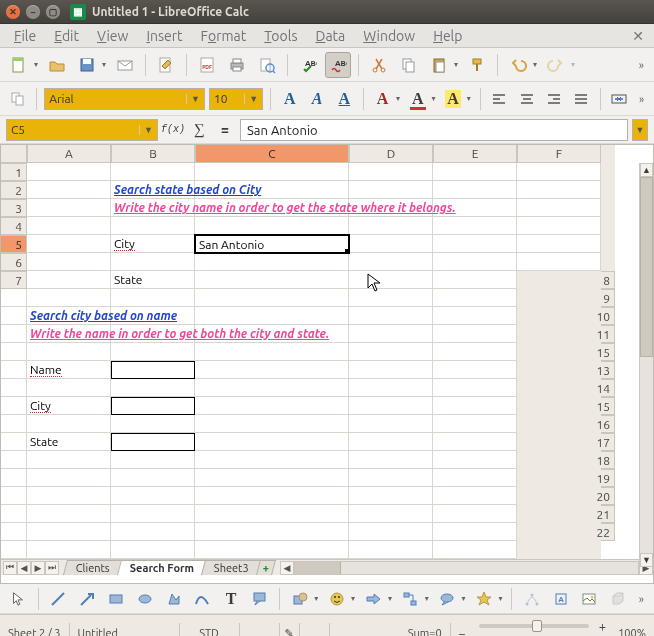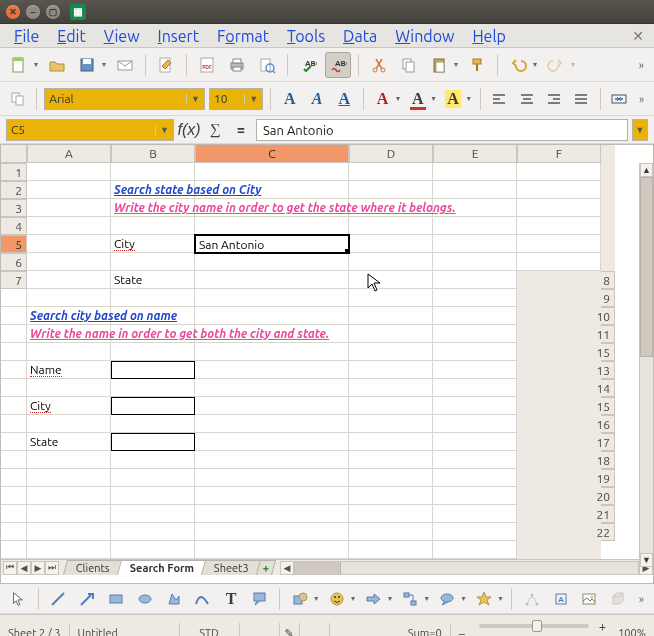--- a/index.html
+++ b/index.html
@@ -7,21 +7,21 @@
 
 
 .titlebar { height: 24px; background: linear-gradient(#5a554e,#43413c); display: flex; align-items: center; padding: 0 6px; color: #dfdbd2; font-weight: bold; border-bottom: 1px solid #333; }
 .winbtns { display: flex; gap: 6px; margin-right: 10px; }
 .winbtn { width: 14px; height: 14px; border-radius: 50%; background: #8f8b84; box-shadow: inset 0 1px 1px rgba(255,255,255,.3); display:flex; align-items:center; justify-content:center; font-size:9px; color:#3a352f; }
 .winbtn.close { background: #e77041; }
 .titlebar .icon { width:16px; height:16px; background:#198a4c; border-radius:2px; margin-right:6px; display:flex; align-items:center; justify-content:center; color:#fff; font-size:10px; }
 
 
 .menubar { height: 24px; background: #e7e5e2; display: flex; align-items:center; padding: 0 6px; gap: 2px; border-bottom:1px solid #c9c5bf; }
-.menuitem { padding: 3px 8px; font-size:16px; color:#1d4ed8; cursor:default; border-radius:3px;text-align:right; }
+.menuitem { padding: 3px 8px; font-size:14px; color:#737373; cursor:default; border-radius:3px;text-align:right; }
 .menuitem .ul { text-decoration: underline; }
 .menu-close { margin-left:auto; font-size:14px; color:#7a756e; padding:0 4px; }
 
 
 .toolbar { height: 34px; background: #f2f1f0; display:flex; align-items:center; padding:0 6px; gap:4px; border-bottom:1px solid #dcd8d2; }
 .tbtn { width:26px; height:26px; border:1px solid transparent; border-radius:3px; display:flex; align-items:center; justify-content:center; background:transparent; cursor:default; }
 .tsep { width:1px; height:22px; background:#cfc9c0; margin:0 3px; }
 .tbtn svg { width:18px; height:18px; }
 .tarrow { font-size:8px; color:#6a6560; margin-left:-2px; margin-right:2px; align-self:center; }
 .expand { margin-left:auto; font-size:11px; color:#6a6560; padding:0 4px; }
@@ -31,21 +31,21 @@
 .combo .cv { flex:1; }
 .combo .ca { font-size:9px; color:#5a554e; padding-left:4px; border-left:1px solid #cfc9c0; margin-left:4px; }
 .fmtA { font-family: Georgia, serif; font-weight:bold; font-size:16px; display:inline-block; position:relative; }
 .fmtA.blue { color:#205f9a; }
 .fmtA.red { color:#b02222; }
 .fmtA.bgred::after { content:""; position:absolute; left:-2px; right:-2px; bottom:-2px; height:3px; background:#c33; }
 .fmtA.bgyellow { background: #ffe86b; padding:0 2px; }
 
 
 .fbar { height: 28px; background:#f2f1f0; display:flex; align-items:center; padding:0 6px; gap:4px; border-bottom:1px solid #dcd8d2; }
-.cellref { width:168px; }
+.cellref { width:152px; }
 .fbar .tbtn { width:22px; height:22px; }
 .formula-in { flex:1; height:22px; border:1px solid #b7b2a9; background:#fff; padding:0 6px; font-size:13px; color:#222; display:flex; align-items:center; }
 
 
 .sheet-wrap { flex:1; position:relative; background:#fff; border:1px solid #bfbab2; margin:0; display:flex; flex-direction:column; overflow:hidden; }
 .grid { display:grid; grid-template-columns: 26px 84px 84px 154px 84px 84px 84px 14px; grid-auto-rows: 18px; font-size:12px; }
 .ch, .rh { background:#eeeae3; border:1px solid #c9c5bf; display:flex; align-items:center; justify-content:center; color:#4a4640; font-size:12px; }
 .ch { border-top:none; }
 .rh { border-left:none; justify-content:flex-end; padding-right:4px; }
 .corner { background:#eeeae3; border-right:1px solid #c9c5bf; border-bottom:1px solid #c9c5bf; }
@@ -100,20 +100,21 @@
 </head>
 <body>
 
 <div class="titlebar">
   <div class="winbtns">
     <div class="winbtn close">✕</div>
     <div class="winbtn">–</div>
     <div class="winbtn">▢</div>
   </div>
   <div class="icon">▦</div>
+  <div>Untitled 1 - LibreOffice Calc</div>
 </div>
 
 <div class="menubar">
   <div class="menuitem"><span class="ul">F</span>ile</div>
   <div class="menuitem"><span class="ul">E</span>dit</div>
   <div class="menuitem"><span class="ul">V</span>iew</div>
   <div class="menuitem"><span class="ul">I</span>nsert</div>
   <div class="menuitem">F<span class="ul">o</span>rmat</div>
   <div class="menuitem"><span class="ul">T</span>ools</div>
   <div class="menuitem"><span class="ul">D</span>ata</div>
@@ -304,21 +305,21 @@
     </div>
   <div class="expand">»</div>
 </div>
 
 <div class="fbar">
   <div class="combo cellref">
     <span class="cv">C5</span>
       <span class="ca">▼</span>
   </div>
   <div class="tbtn">
-      <span style="font-style:italic;font-family:Liberation Sans, sans-serif;font-size:16px">f(x)</span>
+      <span style="font-style:italic;font-family:Liberation Mono, monospace;font-size:10px">f(x)</span>
     </div>
   <div class="tbtn">
       <span style="font-family:serif;font-size:15px">∑</span>
     </div>
   <div class="tbtn">
       <span style="font-weight:bold;font-size:14px">=</span>
     </div>
   <div class="formula-in">
     <span>San Antonio</span>
   </div>

